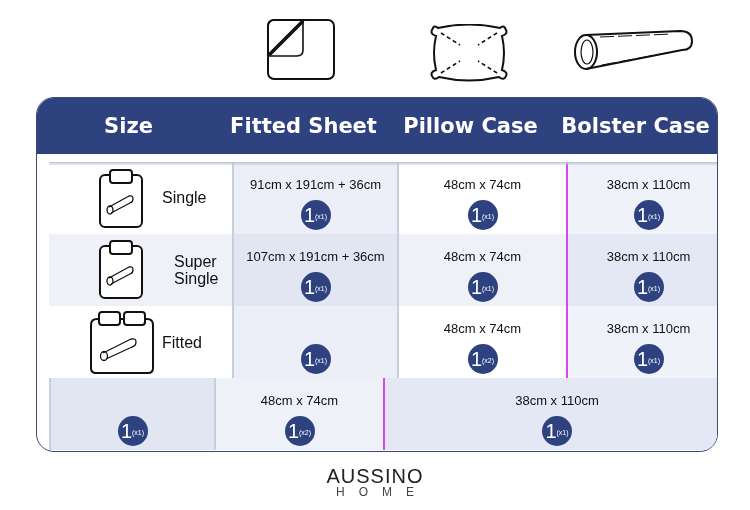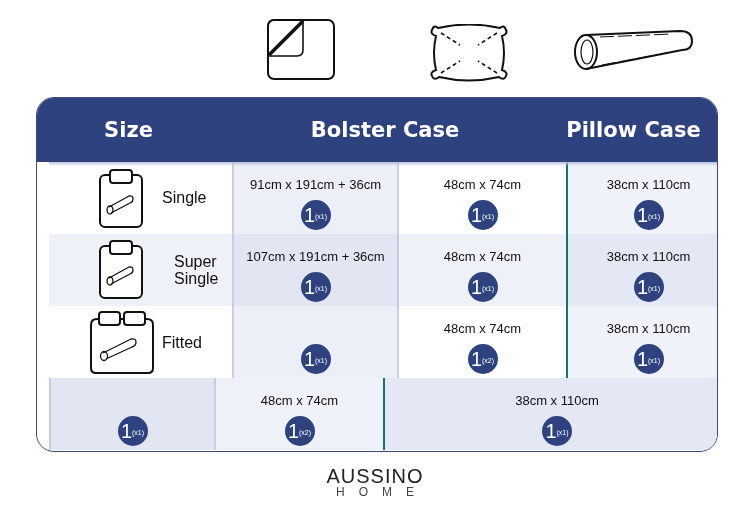--- a/index.html
+++ b/index.html
@@ -3,38 +3,38 @@
 <meta charset="utf-8">
 <style>
   html, body { margin: 0; padding: 0; background: #ffffff; }
   body { width: 750px; height: 510px; position: relative; overflow: hidden; font-family: "Liberation Sans", sans-serif; }
 
   .top-icons { position: absolute; top: 0; left: 0; width: 750px; height: 95px; }
   .top-icon { position: absolute; top: 18px; }
 
   .table { position: absolute; left: 36px; top: 97px; width: 682px; height: 355px;
     border-radius: 18px; border: 1.5px solid #3b4a7a; overflow: hidden; background: #fff; box-sizing: border-box; }
-  .thead { position: absolute; left: 0; top: 0; width: 100%; height: 64px; background: #2f4280;
+  .thead { position: absolute; left: 0; top: 0; width: 100%; height: 56px; background: #2f4280;
     display: flex; }
   .th { color: #ffffff; font-family: "DejaVu Sans", sans-serif; font-weight: bold; font-size: 21px;
     display: flex; align-items: center; justify-content: center; height: 100%; }
   .col-size { width: 183px; }
   .col-fit { width: 167px; }
   .col-pil { width: 167px; }
   .col-bol { flex: 1; }
 
   .tbody { position: absolute; left: 12px; top: 64px; width: 100%; bottom: 0; }
   .tbody::before { content: ""; position: absolute; left: 0; right: 0; top: 0; height: 4px;
     background: linear-gradient(#b9c1d8, rgba(255,255,255,0)); z-index: 3; }
   .row { display: flex; height: 72px; }
   .row:nth-child(odd) { background: #ffffff; }
   .row:nth-child(even) { background: #eef1f8; }
   .cell { position: relative; height: 100%; box-sizing: border-box; }
   .cell.col-fit { background: rgba(200,208,232,0.35); border-left: 2px solid #c8cee2; border-right: 2px solid #c8cee2; }
-  .cell.col-bol { background: rgba(200,208,232,0.28); border-left: 2px solid #0f766e; }
+  .cell.col-bol { background: rgba(200,208,232,0.28); border-left: 2px solid #d946ef; }
   .size-cell { display: flex; align-items: center; }
   .bed-icon { position: absolute; }
   .size-label { position: absolute; left: 113px; font-size: 16px; color: #111; line-height: 17px; }
 
   .dim { position: absolute; top: 15px; left: 0; right: 0; text-align: center; font-size: 13px; color: #111; }
   .badge { position: absolute; top: 38px; left: 50%; width: 30px; height: 30px; margin-left: -15px;
     border-radius: 50%; background: #2f4280; color: #fff; display: flex; align-items: center; justify-content: center; }
   .badge .num { font-size: 20px; line-height: 1; letter-spacing: -1px; }
   .badge .mult { font-size: 7px; margin-top: 2px; margin-left: 1px; }
 
@@ -63,22 +63,23 @@
     <ellipse cx="15" cy="24" rx="6" ry="12" fill="none" stroke="#111" stroke-width="1.2"></ellipse>
     <path d="M14 7 L108 3 Q120 3 120 13 Q120 22 110 22 L14 41" fill="none" stroke="#111" stroke-width="2"></path>
     <line x1="28" y1="9" x2="100" y2="6" stroke="#111" stroke-width="1" stroke-dasharray="14 4"></line>
     <line x1="30" y1="37" x2="100" y2="24" stroke="#111" stroke-width="1" stroke-dasharray="14 4"></line>
   </svg>
 </div>
 
 <div class="table">
   <div class="thead">
     <div class="th col-size">Size</div>
+    <div class="th col-fit">Fitted Sheet</div>
+    <div class="th col-pil">Pillow Case</div>
     <div class="th col-bol">Bolster Case</div>
-    <div class="th col-pil">Pillow Case</div>
   </div>
 
   <div class="tbody">
 
     <div class="row">
       <div class="cell col-size size-cell">
         <svg class="bed-icon" style="left:48px; top:7px;" width="48" height="60" viewBox="0 0 48 60">
           <rect x="3" y="6" width="42" height="52" rx="5" fill="#fff" stroke="#111" stroke-width="2"></rect>
           <rect x="13" y="1" width="22" height="13" rx="3" fill="#fff" stroke="#111" stroke-width="2"></rect>
           <path d="M12 38 L32 27 Q36 26 36 30 Q36 33 33 34 L14 44" fill="none" stroke="#111" stroke-width="1.3"></path>

